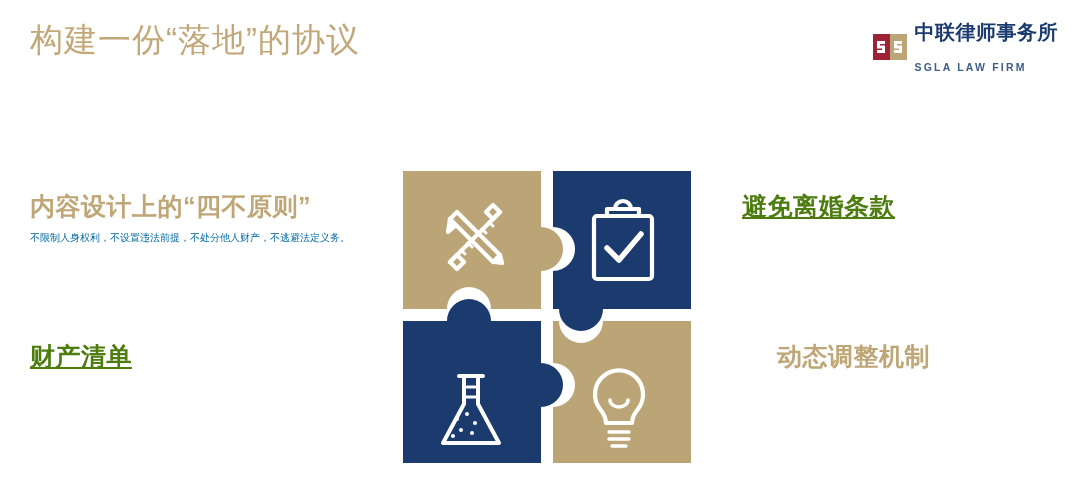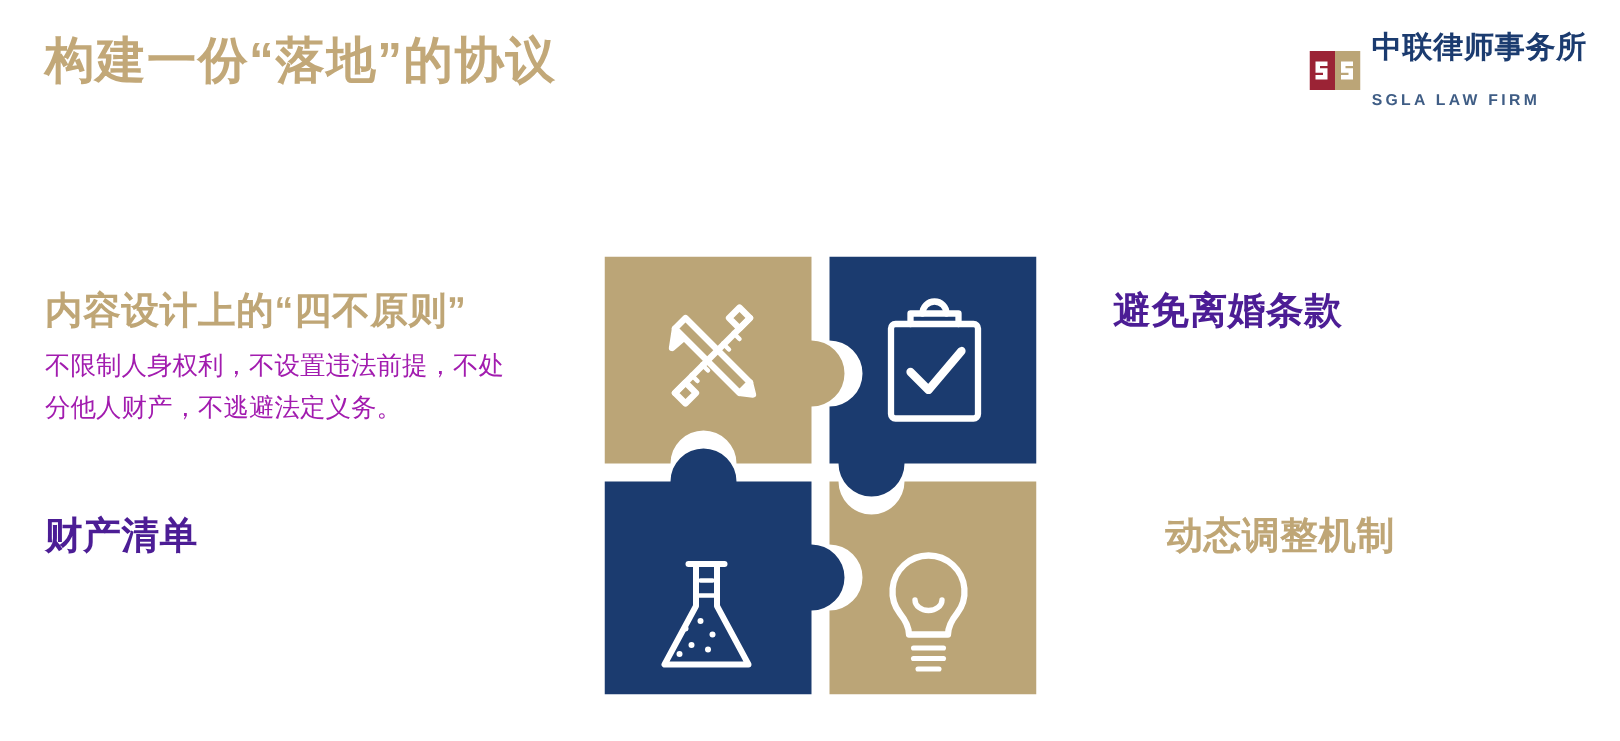--- a/index.html
+++ b/index.html
@@ -17,21 +17,21 @@
   }
 
   
   .slide-title {
     position: absolute;
     left: 30px;
     top: 18px;
     font-size: 33px;
     letter-spacing: 1px;
     color: #c2a878;
-    font-weight: 700;
+    font-weight: 400;
     white-space: nowrap;
   }
 
   .logo {
     position: absolute;
     right: 22px;
     top: 22px;
     display: flex;
     align-items: center;
     gap: 8px;
@@ -70,27 +70,27 @@
     width: 320px;
   }
   .block-heading {
     font-size: 25px;
     font-weight: bold;
     letter-spacing: 0.5px;
     margin: 0 0 7px 0;
     white-space: nowrap;
   }
   .block-body {
-    font-size: 17px;
+    font-size: 10px;
     line-height: 1.62;
-    color: #a21caf;
+    color: #0369a1;
     margin: 0;
   }
   .gold   { color: #bfa676; }
-  .navy   { color: #4c1d95; }
+  .navy   { color: #4d7c0f; text-decoration: underline; }
 
   .block-left-1  { left: 30px;  top: 190px; }
   .block-left-2  { left: 30px;  top: 340px; }
   .block-right-1 { left: 742px; top: 190px; }
   .block-right-2 { left: 737px; top: 340px; margin-left: 40px; }
   .block-right-1 .block-body,
   .block-right-2 .block-body { margin-left: 4px; }
 
   
   .puzzle {

